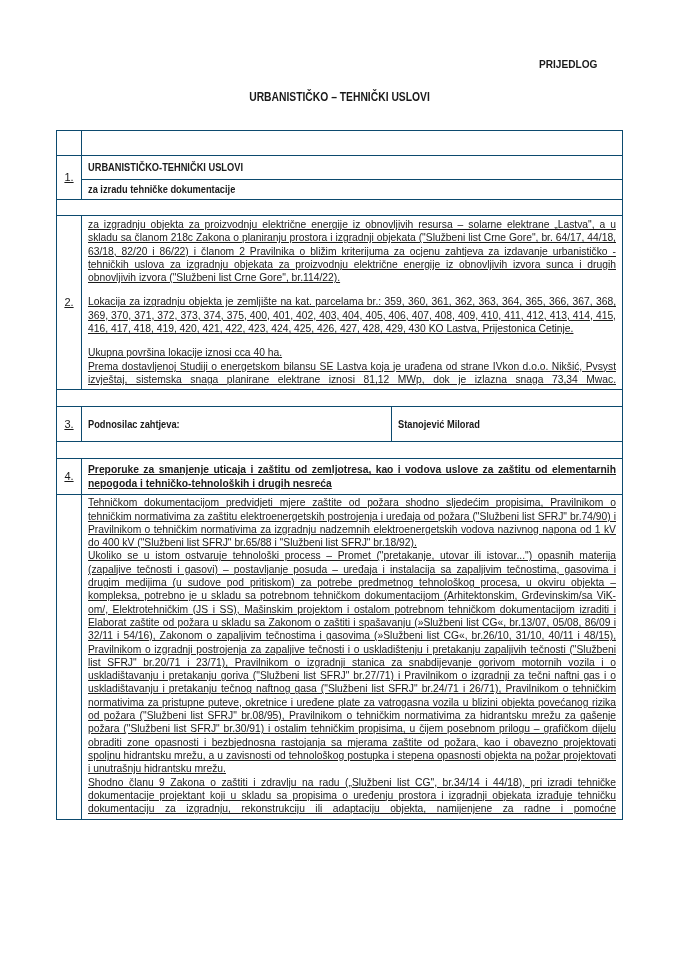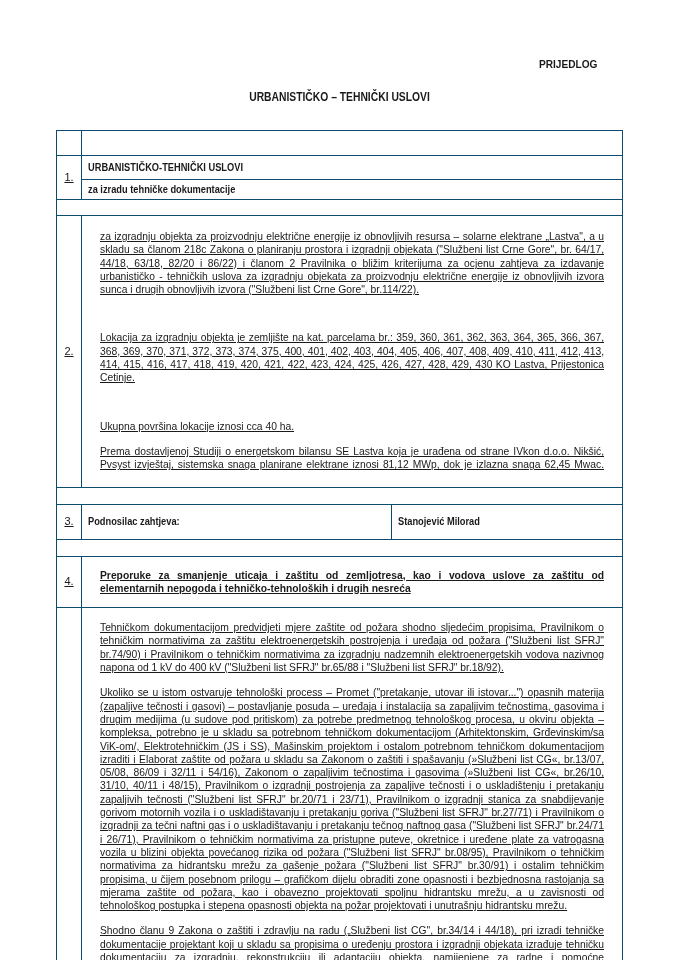--- a/index.html
+++ b/index.html
@@ -23,21 +23,21 @@
     border-collapse: collapse; table-layout: fixed;
     font-size: 10.3px; line-height: 13.3px;
   }
   table.doc td {
     border: 1px solid #0c4a6e; padding: 0 6px; vertical-align: middle; text-decoration: underline;
   }
   col.num { width: 25px; }
   td.n { text-align: center; padding: 0; font-size: 11px; }
   .b { font-weight: bold; }
   .cond { display: inline-block; transform: scaleX(0.9); transform-origin: left center; white-space: nowrap; }
-  .para p { margin: 12px; text-align: justify; }
+  .para p { margin: 0; text-align: justify; }
   .para p.last { text-align-last: left; }
   .gap { height: 11px; }
   .h-spacer td { height: 12px; }
 </style>
 </head>
 <body>
 
 <div class="stamp">PRIJEDLOG</div>
 <div class="title">URBANISTIČKO – TEHNIČKI USLOVI</div>
 
@@ -67,21 +67,21 @@
       </tr>
 
   <tr>
     <td class="n">2.</td>
     <td colspan="2" class="para" style="padding-top:2px;padding-bottom:3px">
       <p class="last">za izgradnju objekta za proizvodnju električne energije iz obnovljivih resursa – solarne elektrane „Lastva", a u skladu sa članom 218c Zakona o planiranju prostora i izgradnji objekata ("Službeni list Crne Gore", br. 64/17, 44/18, 63/18, 82/20 i 86/22) i članom 2 Pravilnika o bližim kriterijuma za ocjenu zahtjeva za izdavanje urbanističko - tehničkih uslova za izgradnju objekata za proizvodnju električne energije iz obnovljivih izvora sunca i drugih obnovljivih izvora ("Službeni list Crne Gore", br.114/22).</p>
       <div class="gap"></div>
       <p class="last">Lokacija za izgradnju objekta je zemljište na kat. parcelama br.: 359, 360, 361, 362, 363, 364, 365, 366, 367, 368, 369, 370, 371, 372, 373, 374, 375, 400, 401, 402, 403, 404, 405, 406, 407, 408, 409, 410, 411, 412, 413, 414, 415, 416, 417, 418, 419, 420, 421, 422, 423, 424, 425, 426, 427, 428, 429, 430 KO Lastva, Prijestonica Cetinje.</p>
       <div class="gap"></div>
       <p class="last">Ukupna površina lokacije iznosi cca 40 ha.</p>
-      <p style="text-align-last:justify">Prema dostavljenoj Studiji o energetskom bilansu SE Lastva koja je urađena od strane IVkon d.o.o. Nikšić, Pvsyst izvještaj, sistemska snaga planirane elektrane iznosi 81,12 MWp, dok je izlazna snaga 62,45 Mwac.</p>
+      <p style="text-align-last:justify">Prema dostavljenoj Studiji o energetskom bilansu SE Lastva koja je urađena od strane IVkon d.o.o. Nikšić, Pvsyst izvještaj, sistemska snaga planirane elektrane iznosi 81,12 MWp, dok je izlazna snaga 73,34 Mwac.</p>
     </td>
   </tr>
 
   <tr class="h-spacer">
         <td colspan="3" style="height:16px"></td>
       </tr>
 
   <tr style="height:35px">
     <td class="n">3.</td>
     <td class="b"><span class="cond">Podnosilac zahtjeva:</span></td>

